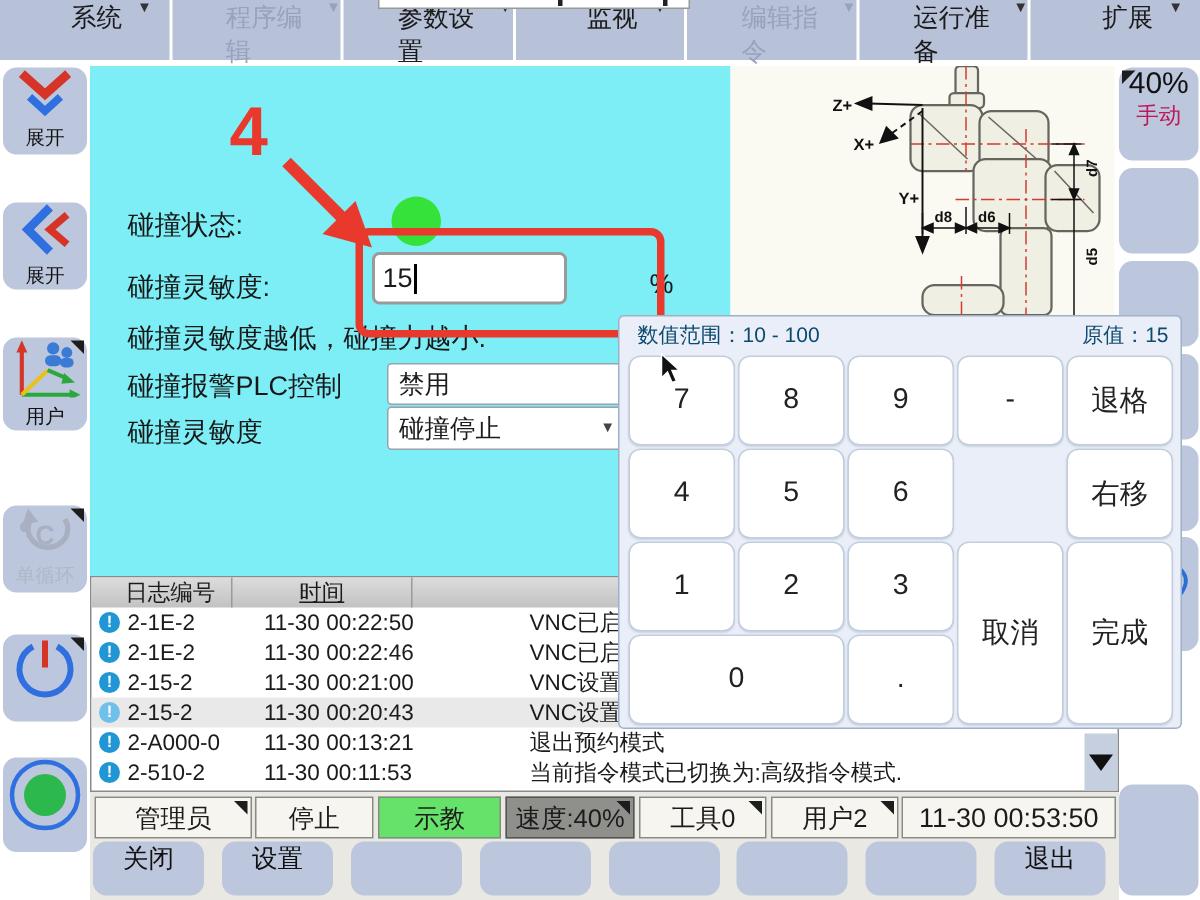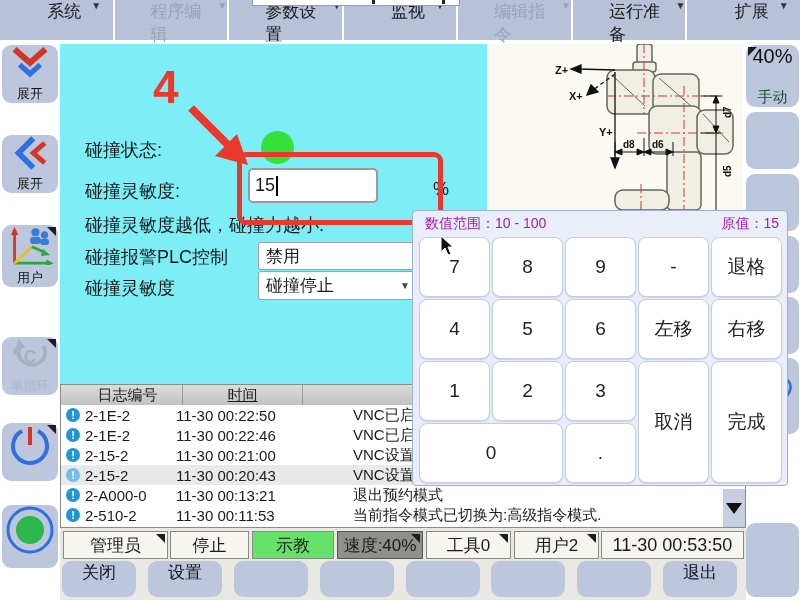--- a/index.html
+++ b/index.html
@@ -10,21 +10,21 @@
   .menu-item{position:relative;flex:1;display:flex;align-items:flex-start;justify-content:center;gap:10px;
     border-right:2px solid #ffffff;font-size:17px;cursor:default;margin-left:36px;}
   .menu-item:last-child{border-right:none;}
   .menu-item .marrow{font-size:10px;color:#333;}
   .menu-item.disabled{color:#98a2bc;}
   .menu-item.disabled .marrow{color:#98a2bc;}
   #top-strip{position:absolute;left:252px;top:0;width:206px;height:5px;background:#fff;border:1px solid #999;border-top:none;}
   .tick{position:absolute;top:0;width:3px;height:4px;background:#222;}
   
   .btn{position:absolute;background:#bcc6dc;border-radius:9px;display:flex;flex-direction:column;
-    align-items:center;justify-content:space-between;font-size:14px;color:#111;}
+    align-items:center;justify-content:flex-start;font-size:14px;color:#111;}
   .tri-tr{position:absolute;top:2px;right:2px;width:0;height:0;border-top:9px solid #1d1d1d;border-left:9px solid transparent;}
   .tri-tl{position:absolute;top:2px;left:2px;width:0;height:0;border-top:9px solid #1d1d1d;border-right:9px solid transparent;}
   
   .side-label{font-size:13px;margin-top:1px;}
   .side-label.gray{color:#b0b7c8;}
   
   #cyan{position:absolute;left:60px;top:44px;width:427px;height:340px;background:#7deef6;}
   .clabel{position:absolute;font-size:18px;color:#171717;white-space:nowrap;}
   #status-dot{position:absolute;left:261px;top:131px;width:33px;height:33px;border-radius:50%;background:#35e23a;}
   #sens-input{position:absolute;left:248px;top:168px;width:121px;height:31px;background:#fff;border:2px solid #9a9a9a;
@@ -35,25 +35,25 @@
   .dd-arrow{position:absolute;right:8px;font-size:10px;color:#444;}
   
   #red-box{position:absolute;left:237px;top:152px;width:196px;height:63px;border:5px solid #e8392c;border-radius:9px;z-index:40;}
   #annot-4{position:absolute;left:153px;top:60px;font-size:46px;font-weight:bold;color:#e8392c;z-index:41;}
   #annot-arrow{position:absolute;left:183px;top:100px;z-index:41;}
   
   #robot{position:absolute;left:487px;top:44px;width:256px;height:166px;background:#fbfaf2;}
   
   .rc{left:746px;width:53px;}
   #speed-btn{font-size:20px;}
-  #speed-btn .manual{font-size:15px;color:#14532d;}
+  #speed-btn .manual{font-size:15px;color:#be185d;}
   
   #keypad{position:absolute;left:412px;top:210px;width:374px;height:274px;background:#e9eef8;
     border:1px solid #9fb0c8;border-radius:4px;z-index:50;}
-  .kp-head{position:absolute;top:4px;font-size:14px;color:#a21caf;}
+  .kp-head{position:absolute;top:4px;font-size:14px;color:#0c4a6e;}
   .key{position:absolute;background:#fff;border:1px solid #c3cedd;border-radius:8px;display:flex;
     align-items:center;justify-content:center;font-size:19px;color:#222;box-shadow:0 1px 1px rgba(120,140,170,.25);}
   
   #log{position:absolute;left:60px;top:384px;width:686px;height:144px;background:#fff;border:1px solid #8a8a8a;box-sizing:border-box;}
   #log-head{position:absolute;left:0;top:0;width:100%;height:20px;background:linear-gradient(#dcdcdc,#c2c2c2);display:flex;font-size:15px;}
   .lh-cell{border-right:1px solid #9a9a9a;display:flex;align-items:center;justify-content:center;box-sizing:border-box;}
   .log-row{position:absolute;left:0;width:100%;height:20px;font-size:15px;display:flex;align-items:center;}
   .log-row.hl{background:#e9e9e9;}
   .licon{position:absolute;left:5px;top:3px;width:14px;height:14px;border-radius:50%;background:#2196d4;color:#fff;
     font-size:11px;font-weight:bold;display:flex;align-items:center;justify-content:center;}
@@ -275,21 +275,21 @@
   <div class="btn rc" style="top:358px;height:76px;">
     <span>
       <svg width="44" height="54" viewBox="0 0 44 54">
         <path d="M10,30 Q8,16 14,15 Q18,14 19,22 L20,10 Q21,4 25,5 Q29,6 28,13 L28,22 Q34,18 38,24 Q42,30 36,38 L30,48 L14,48 Z" fill="none" stroke="#2a6fd6" stroke-width="2.5"></path>
       </svg></span>
   </div>
   <div class="btn rc" style="top:523px;height:74px;"></div>
 
   <div id="log">
     <div id="log-head">
-      <div class="lh-cell" style="width:122px;padding-left:12px;">日志编号</div>
+      <div class="lh-cell" style="width:94px;padding-left:12px;">日志编号</div>
       <div class="lh-cell" style="width:120px;text-decoration:underline;">时间</div>
       <div class="lh-cell" style="flex:1;border-right:none;"></div>
     </div>
     <div class="log-row" style="top:20px;">
       <span class="licon">!</span>
       <span class="lcode">2-1E-2</span>
       <span class="ltime">11-30 00:22:50</span>
       <span class="lmsg">VNC已启动!</span>
     </div>
     <div class="log-row" style="top:40px;">
@@ -399,23 +399,20 @@
       </div>
     <div class="key" style="left:6px;top:88px;width:69px;height:58px;">
         <span>4</span>
       </div>
     <div class="key" style="left:79px;top:88px;width:69px;height:58px;">
         <span>5</span>
       </div>
     <div class="key" style="left:152px;top:88px;width:69px;height:58px;">
         <span>6</span>
       </div>
-    <div class="key" style="left:225px;top:88px;width:69px;height:58px;">
-        <span>左移</span>
-      </div>
     <div class="key" style="left:298px;top:88px;width:69px;height:58px;">
         <span>右移</span>
       </div>
     <div class="key" style="left:6px;top:150px;width:69px;height:58px;">
         <span>1</span>
       </div>
     <div class="key" style="left:79px;top:150px;width:69px;height:58px;">
         <span>2</span>
       </div>
     <div class="key" style="left:152px;top:150px;width:69px;height:58px;">

